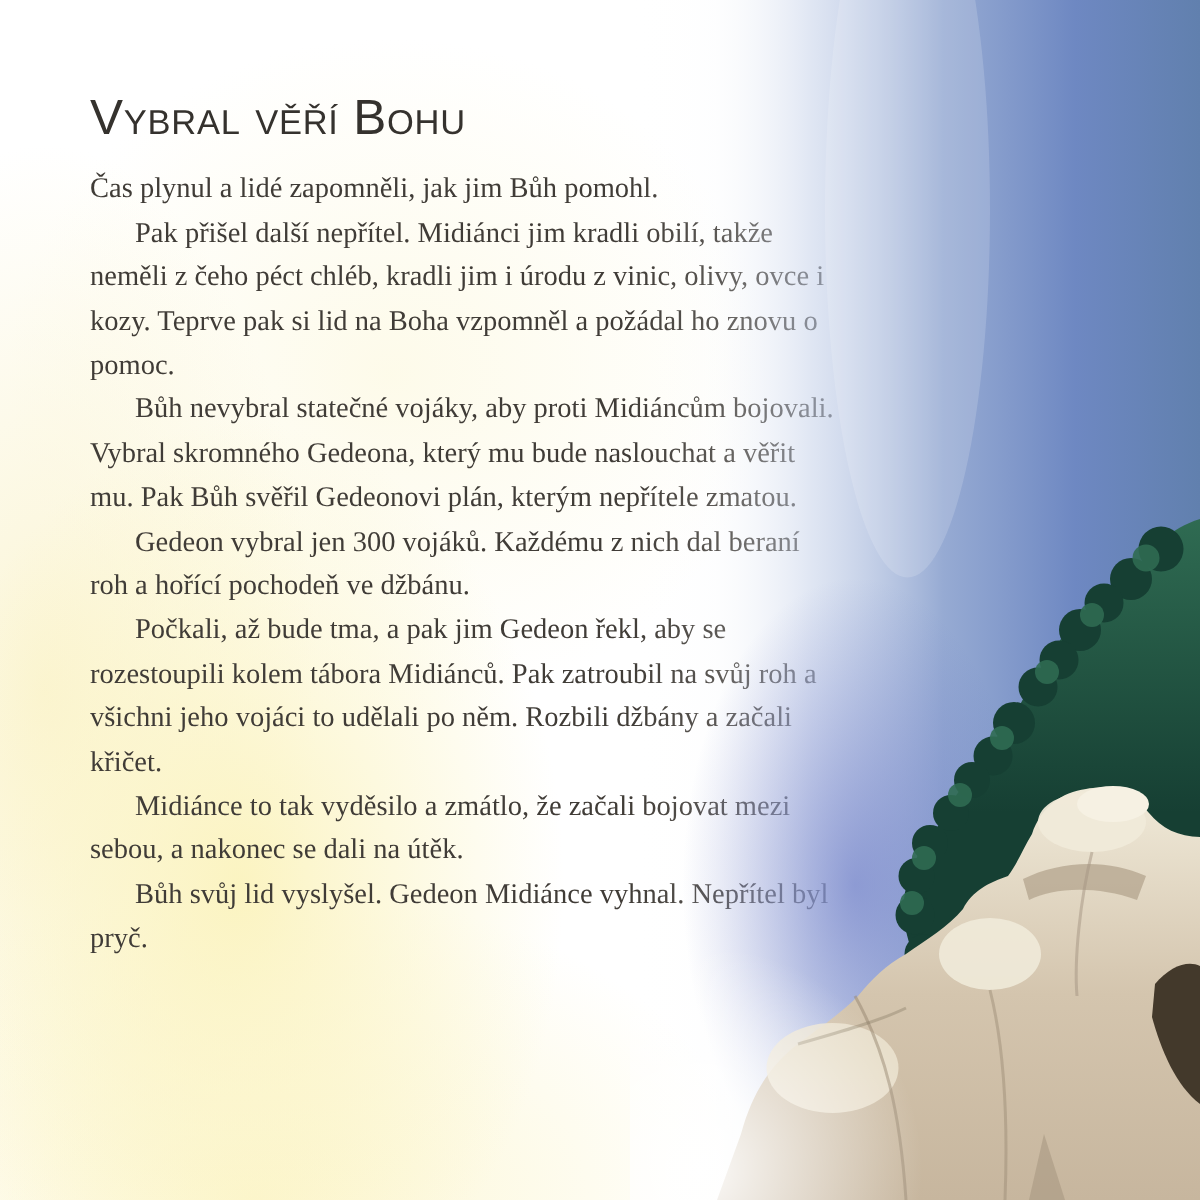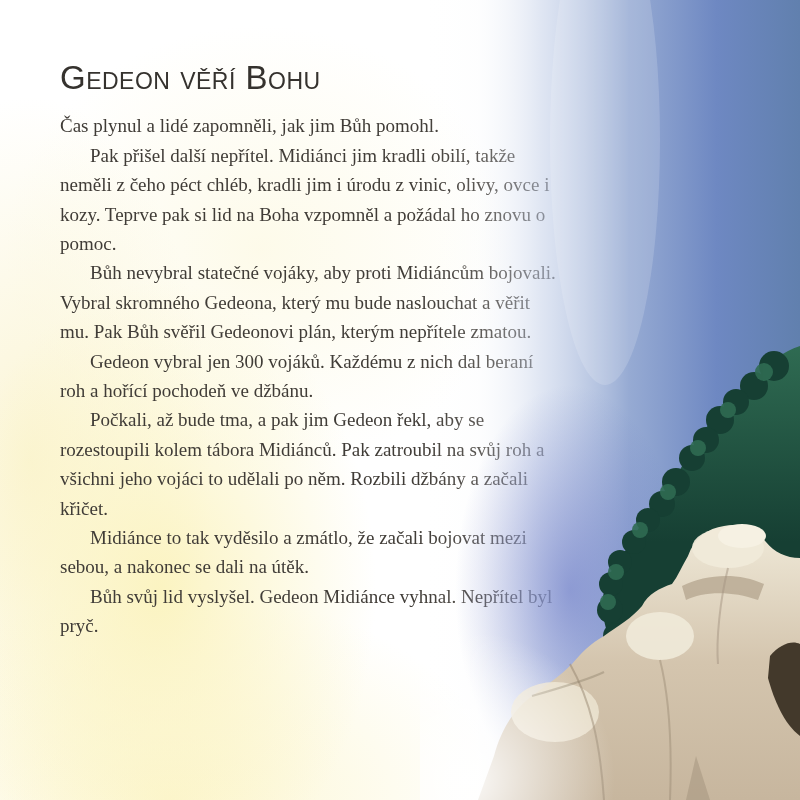--- a/index.html
+++ b/index.html
@@ -48,21 +48,21 @@
     position:absolute; top:0; right:0; width:380px; height:800px; z-index:3;
     pointer-events:none;
   }
 </style>
 </head>
 <body>
 
 <div class="page">
 
   <div class="text-block">
-    <h1 class="title">Gedeon věří Bohu</h1>
+    <h1 class="title">Vybral věří Bohu</h1>
     <div class="paragraphs">
         <p class="noindent">Čas plynul a lidé zapomněli, jak jim Bůh pomohl.</p>
         <p>Pak přišel další nepřítel. Midiánci jim kradli obilí, takže neměli z čeho péct chléb, kradli jim i úrodu z vinic, olivy, ovce i kozy. Teprve pak si lid na Boha vzpomněl a požádal ho znovu o pomoc.</p>
         <p>Bůh nevybral statečné vojáky, aby proti Midiáncům bojovali. Vybral skromného Gedeona, který mu bude naslouchat a věřit mu. Pak Bůh svěřil Gedeonovi plán, kterým nepřítele zmatou.</p>
         <p>Gedeon vybral jen 300 vojáků. Každému z nich dal beraní roh a hořící pochodeň ve džbánu.</p>
         <p>Počkali, až bude tma, a pak jim Gedeon řekl, aby se rozestoupili kolem tábora Midiánců. Pak zatroubil na svůj roh a všichni jeho vojáci to udělali po něm. Rozbili džbány a začali křičet.</p>
         <p>Midiánce to tak vyděsilo a zmátlo, že začali bojovat mezi sebou, a nakonec se dali na útěk.</p>
         <p>Bůh svůj lid vyslyšel. Gedeon Midiánce vyhnal. Nepřítel byl pryč.</p>
       </div>
   </div>

